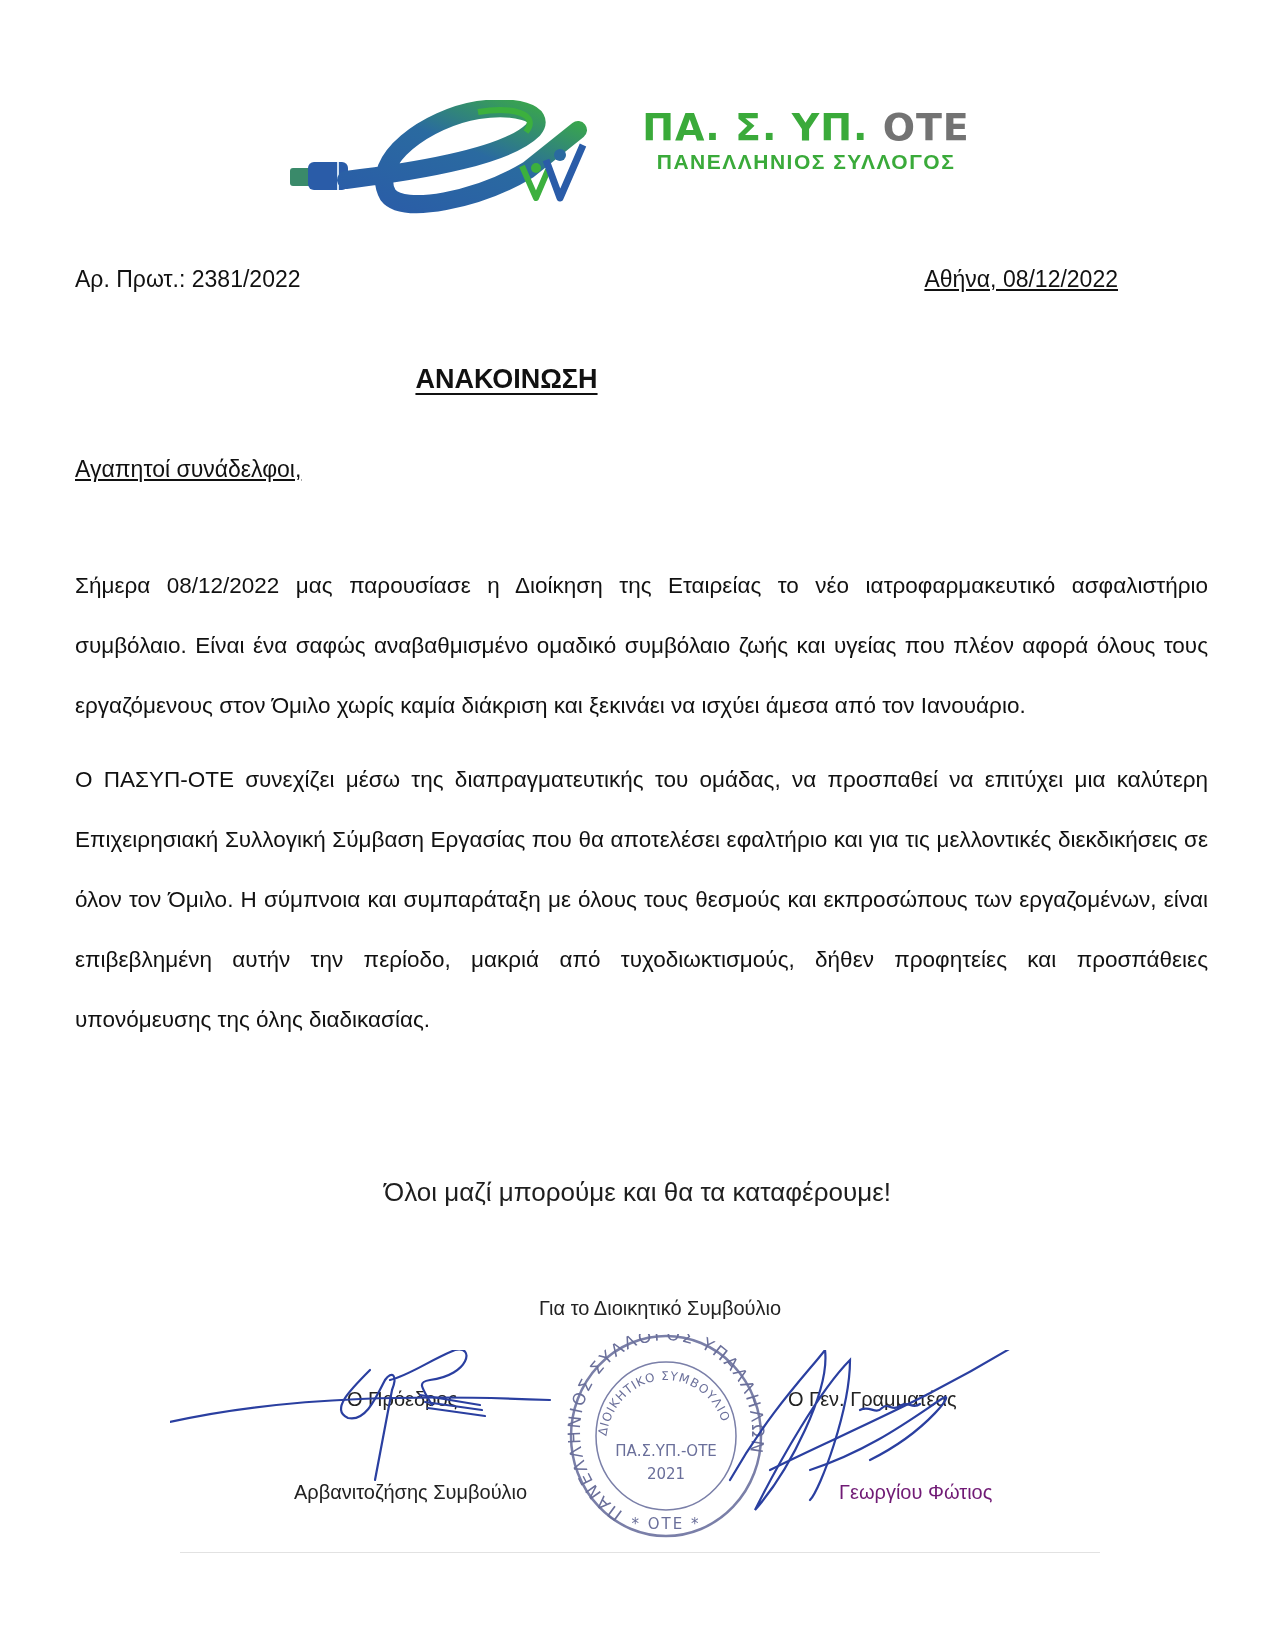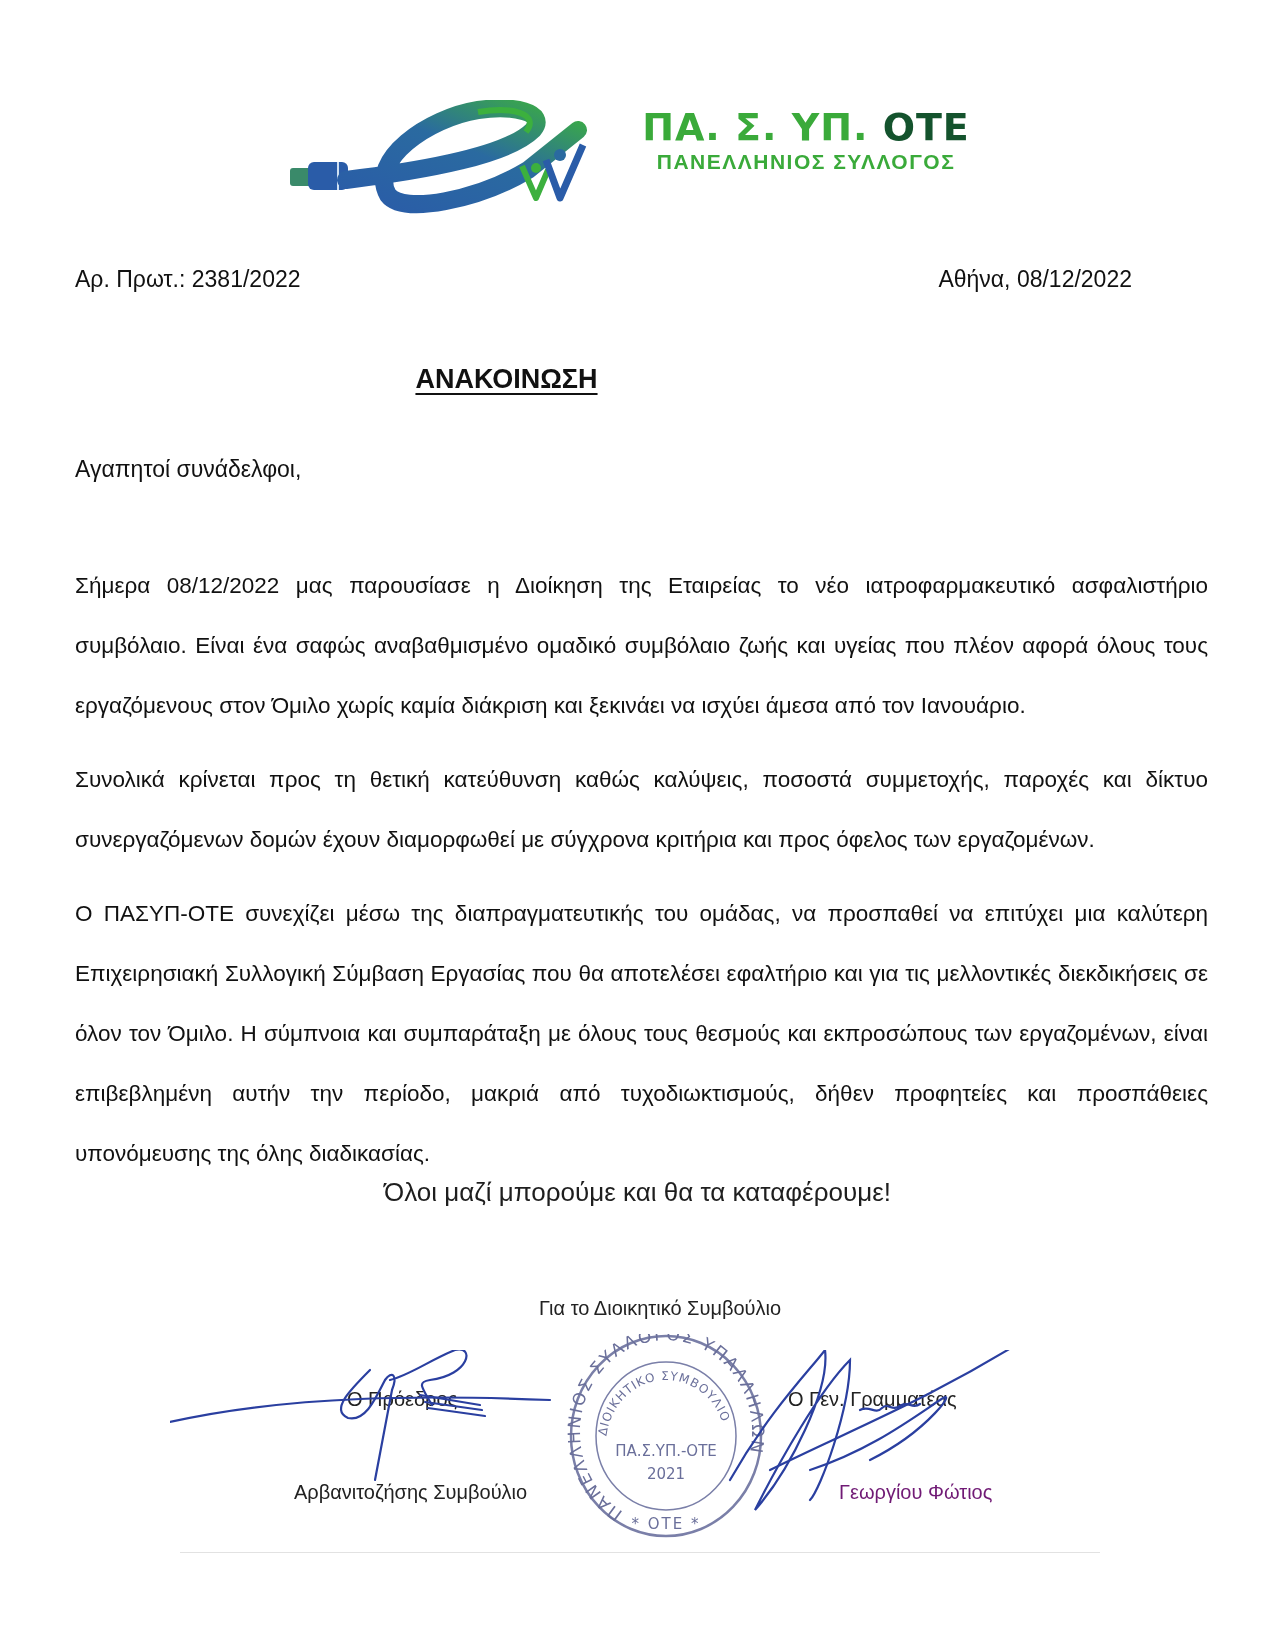--- a/index.html
+++ b/index.html
@@ -6,33 +6,33 @@
   body { width: 1275px; height: 1650px; position: relative; overflow: hidden;
          font-family: "Liberation Sans", sans-serif; color: #111; }
   .abs { position: absolute; }
 
   
   .logo { left: 278px; top: 100px; width: 720px; height: 115px; }
   .logo-graphic { position: absolute; left: 0; top: 0; width: 320px; height: 115px; }
   .logo-text { position: absolute; left: 338px; top: 6px; width: 380px; text-align: center; }
   .logo-l1 { font-family: "DejaVu Sans", sans-serif; font-weight: bold; font-size: 38px; line-height: 42px;
              color: #3aaa3a; letter-spacing: 1px; white-space: nowrap; }
-  .logo-l1 .ote { color: #14532d; margin-top: 36px; }
+  .logo-l1 .ote { color: #737373; margin-top: 36px; }
   .logo-l2, .logo-l3 { font-family: Liberation Sans, sans-serif; font-weight: bold; color: #3aaa3a;
              font-size: 21px; line-height: 28px; letter-spacing: 1.5px; white-space: nowrap; }
 
   
   .ref { left: 75px; top: 266px; font-size: 23px; }
-  .date { right: 143px; top: 266px; font-size: 23px; }
+  .date { right: 157px; top: 266px; font-size: 23px; text-decoration: underline; }
 
   .title { left: 0; width: 1013px; top: 364px; text-align: center; }
   .title span { font-weight: bold; font-size: 27px; text-decoration: underline;
                 text-underline-offset: 5px; text-decoration-thickness: 2px; }
 
-  .greeting { left: 75px; top: 456px; font-size: 23px; }
+  .greeting { left: 75px; top: 456px; font-size: 23px; text-decoration: underline; }
 
   .body { left: 75px; width: 1133px; top: 556px; font-size: 22.5px; line-height: 60px;
           text-align: justify; }
   .body p { margin: 0 0 14px 0; }
 
   .slogan { left: 0; width: 1275px; top: 1177px; text-align: center;
             font-weight: normal; font-size: 26px; color: #1e1e1e; }
 
   .sig-header { left: 0; width: 1320px; top: 1297px; text-align: center; font-size: 20px; color: #222; }
   .sig-role-left  { left: 347px; top: 1388px; font-size: 20px; color: #222; }
@@ -77,21 +77,20 @@
 
 <div class="abs ref">Αρ. Πρωτ.: 2381/2022</div>
 <div class="abs date">Αθήνα, 08/12/2022</div>
 
 <div class="abs title"><span>ΑΝΑΚΟΙΝΩΣΗ</span></div>
 
 <div class="abs greeting">Αγαπητοί συνάδελφοι,</div>
 
 <div class="abs body">
   <p>Σήμερα 08/12/2022 μας παρουσίασε η Διοίκηση της Εταιρείας το νέο ιατροφαρμακευτικό ασφαλιστήριο συμβόλαιο. Είναι ένα σαφώς αναβαθμισμένο ομαδικό συμβόλαιο ζωής και υγείας που πλέον αφορά όλους τους εργαζόμενους στον Όμιλο χωρίς καμία διάκριση και ξεκινάει να ισχύει άμεσα από τον Ιανουάριο.</p>
-  <p>Συνολικά κρίνεται προς τη θετική κατεύθυνση καθώς καλύψεις, ποσοστά συμμετοχής, παροχές και δίκτυο συνεργαζόμενων δομών έχουν διαμορφωθεί με σύγχρονα κριτήρια και προς όφελος των εργαζομένων.</p>
   <p>Ο ΠΑΣΥΠ-ΟΤΕ συνεχίζει μέσω της διαπραγματευτικής του ομάδας, να προσπαθεί να επιτύχει μια καλύτερη Επιχειρησιακή Συλλογική Σύμβαση Εργασίας που θα αποτελέσει εφαλτήριο και για τις μελλοντικές διεκδικήσεις σε όλον τον Όμιλο. Η σύμπνοια και συμπαράταξη με όλους τους θεσμούς και εκπροσώπους των εργαζομένων, είναι επιβεβλημένη αυτήν την περίοδο, μακριά από τυχοδιωκτισμούς, δήθεν προφητείες και προσπάθειες υπονόμευσης της όλης διαδικασίας.</p>
 </div>
 
 <div class="abs slogan">Όλοι μαζί μπορούμε και θα τα καταφέρουμε!</div>
 
 <div class="abs sig-header">Για το Διοικητικό Συμβούλιο</div>
 <div class="abs sig-role-left">Ο Πρόεδρος</div>
 <div class="abs sig-name-left">Αρβανιτοζήσης Συμβούλιο</div>
 <div class="abs sig-role-right">Ο Γεν. Γραμματέας</div>
 <div class="abs sig-name-right">Γεωργίου Φώτιος</div>

